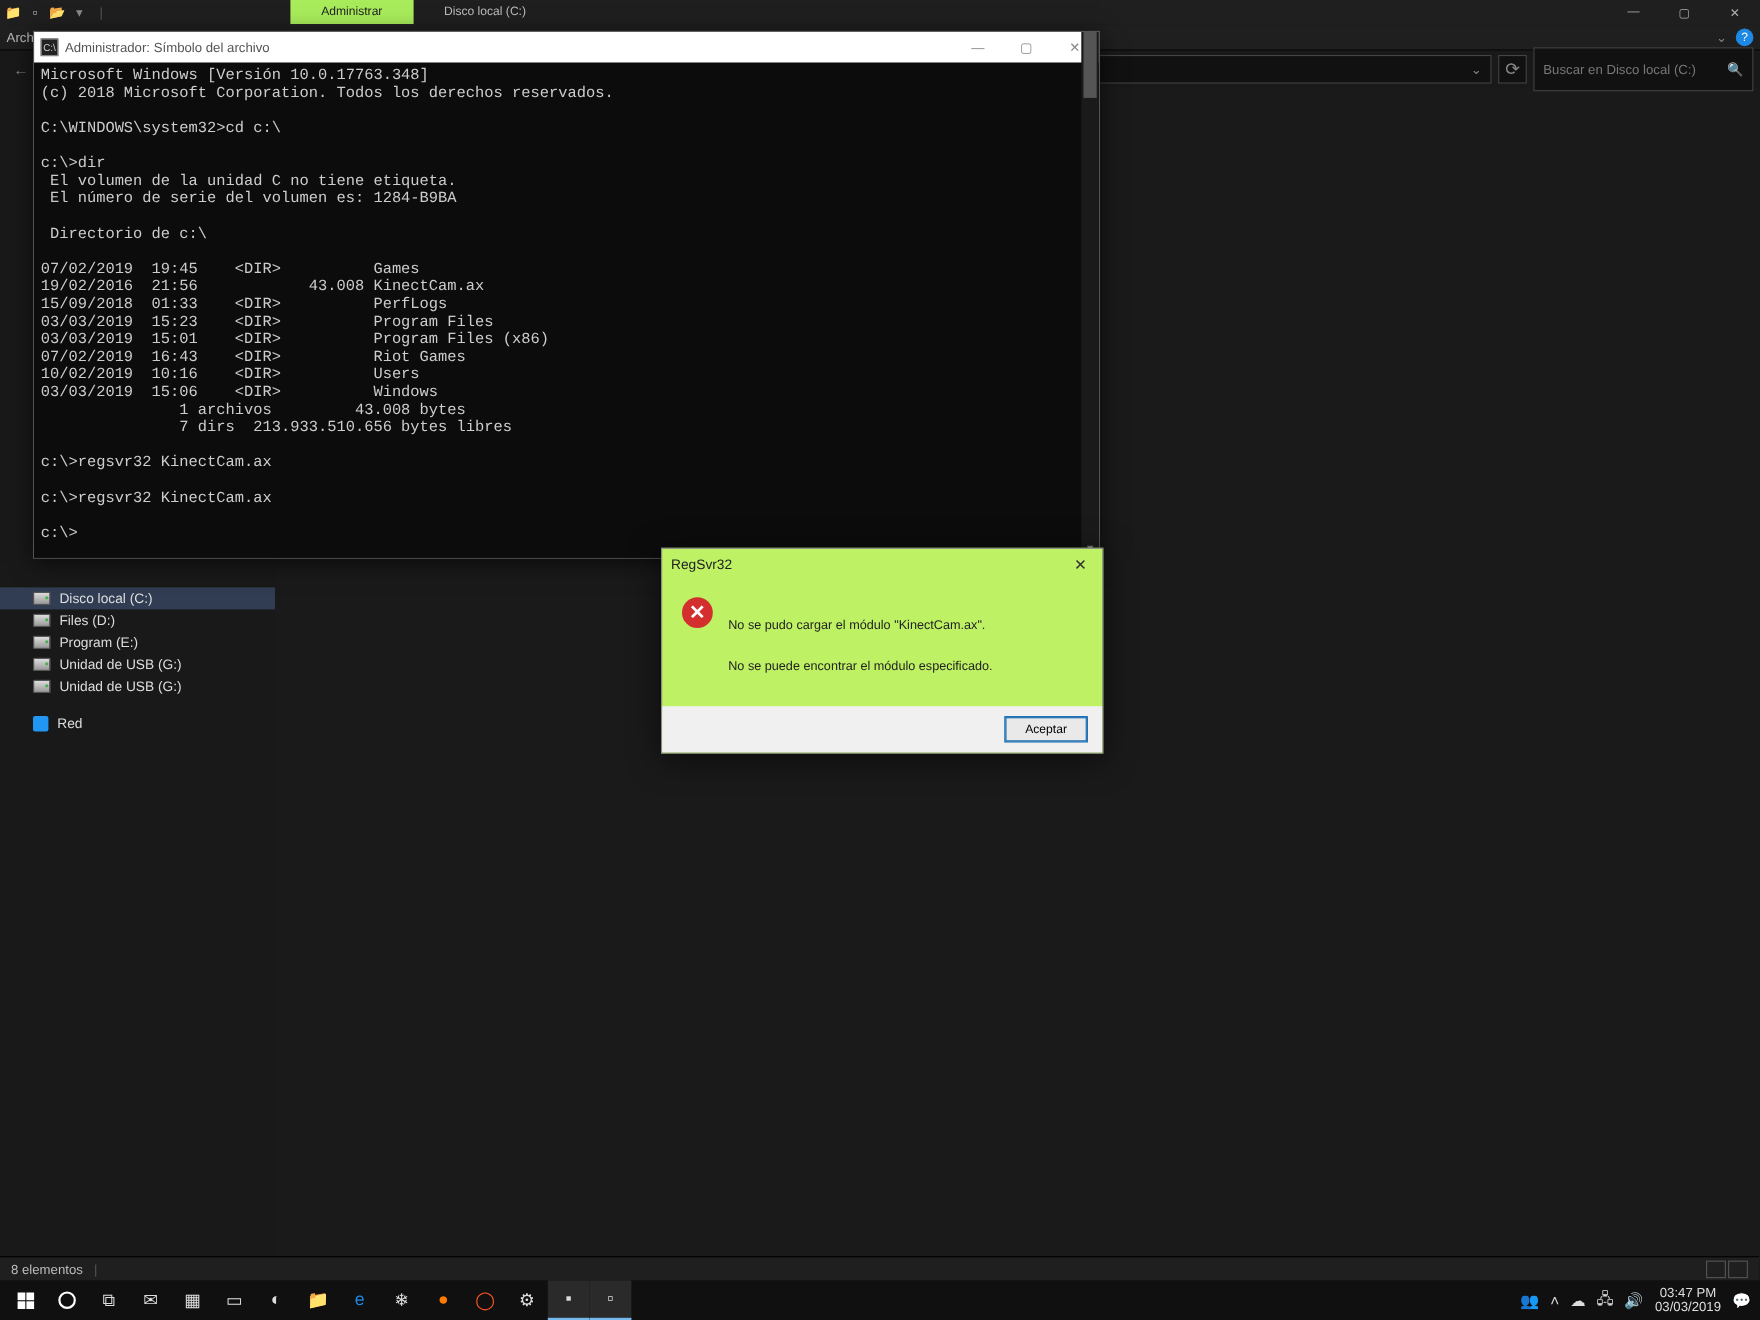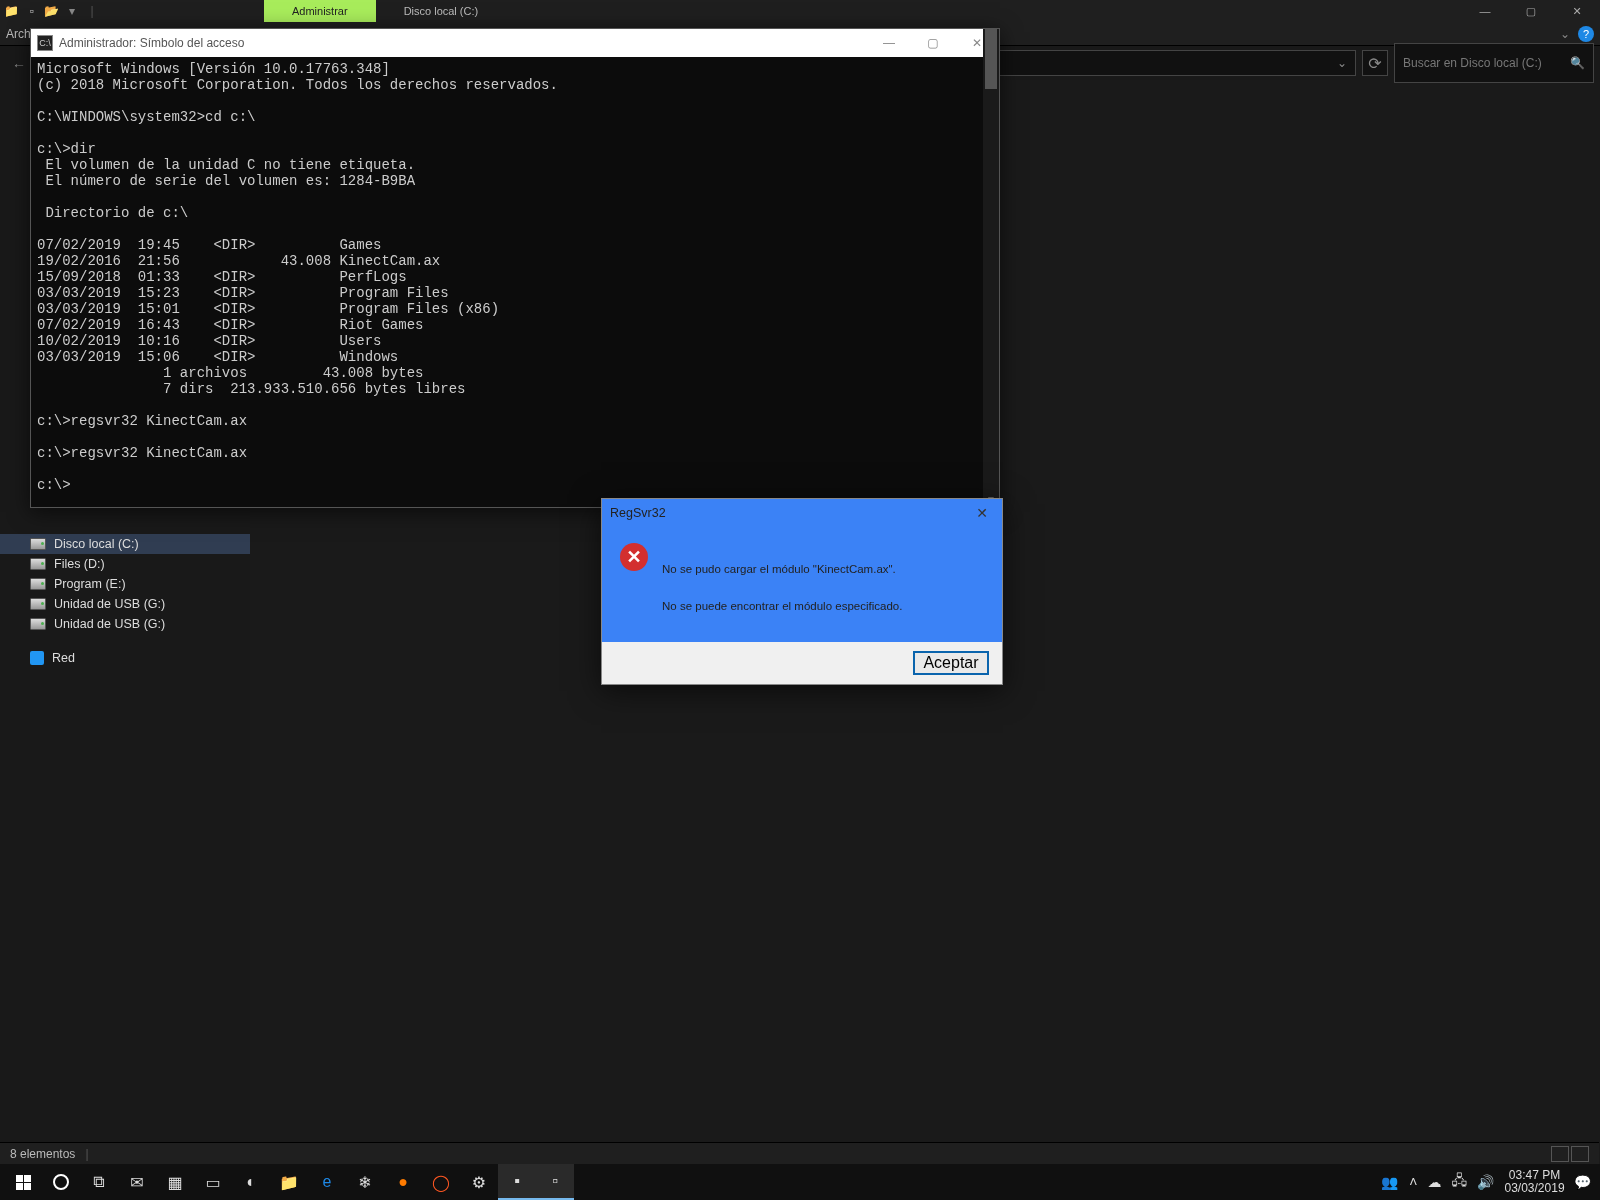--- a/index.html
+++ b/index.html
@@ -73,29 +73,29 @@
 .cmd-title .ctl div:last-child{}
 .cmd-body { flex:1; background:#0c0c0c; color:#ccc; font-family: Consolas, "Courier New", monospace; font-size:14px; line-height:16px; padding:4px 6px; white-space:pre; overflow:hidden; position:relative;}
 .cmd-scroll { position:absolute; right:0; top:0; bottom:0; width:16px; background:#1a1a1a;}
 .cmd-scroll .thumb{ position:absolute; top:0; height:60px; left:2px; right:2px; background:#555;}
 .cmd-scroll .arr{ position:absolute; left:0;right:0;height:16px;display:flex;align-items:center;justify-content:center;color:#777;font-size:10px;}
 .cmd-scroll .arr.up{top:0;} .cmd-scroll .arr.dn{bottom:0;}
 
 
 .dialog {
   position:absolute; top:498px; left:601px; width:402px;
-  background:#3b82f6; border:1px solid #888; box-shadow:0 6px 28px rgba(0,0,0,.6);
+  background:#bef264; border:1px solid #888; box-shadow:0 6px 28px rgba(0,0,0,.6);
 }
 .dialog .dlg-title { height:28px; display:flex; align-items:center; padding:0 8px; font-size:12.5px; color:#222;}
 .dialog .dlg-title .x { margin-left:auto; font-size:14px; color:#333; padding:0 6px; cursor:default;}
 .dialog .dlg-body { display:flex; padding:14px 18px 18px; gap:14px; font-size:11.5px; color:#222; line-height:1.35;}
 .dialog .err-icon { width:28px;height:28px;border-radius:50%;background:#d32f2f;display:flex;align-items:center;justify-content:center;color:#fff;font-weight:bold;font-size:18px;flex:none;margin-top:2px;}
 .dialog .dlg-text p{ margin-bottom:10px;margin-top:21px;}
 .dialog .dlg-foot { background:#f0f0f0; padding:10px 14px; display:flex; justify-content:flex-end;}
-.dialog .dlg-foot button { min-width:74px; height:22px; font-size:16px; background:#e9e9e9; border:1px solid #0a64ad; outline:1px solid #0a64ad; outline-offset:0;}
+.dialog .dlg-foot button { min-width:74px; height:22px; font-size:11px; background:#e9e9e9; border:1px solid #0a64ad; outline:1px solid #0a64ad; outline-offset:0;}
 
 
 .taskbar {
   position:absolute; left:0; right:0; bottom:0; height:36px;
   background:#101010; display:flex; align-items:center; padding:0 4px;
 }
 .taskbar .tbtn { width:38px; height:36px; display:flex; align-items:center; justify-content:center; color:#ddd; font-size:16px;}
 .taskbar .tbtn.active { background:#2a2a2a; border-bottom:2px solid #76b9ed;}
 .taskbar .tray { margin-left:auto; display:flex; align-items:center; gap:10px; padding-right:4px; font-size:12px; color:#ddd;}
 .taskbar .tray .clock{ text-align:center; line-height:1.1;}
@@ -182,21 +182,21 @@
   <span class="sep">|</span>
   <div class="view-icons">
     <span></span>
     <span></span>
   </div>
 </div>
 
 <div class="cmd-window">
   <div class="cmd-title">
     <span class="cmd-ico">C:\</span>
-    <span>Administrador: Símbolo del acceso</span>
+    <span>Administrador: Símbolo del archivo</span>
     <div class="ctl">
       <div>―</div>
       <div>▢</div>
       <div>✕</div>
     </div>
   </div>
   <div class="cmd-body">Microsoft Windows [Versión 10.0.17763.348]
 (c) 2018 Microsoft Corporation. Todos los derechos reservados.
 
 C:\WINDOWS\system32&gt;cd c:\

